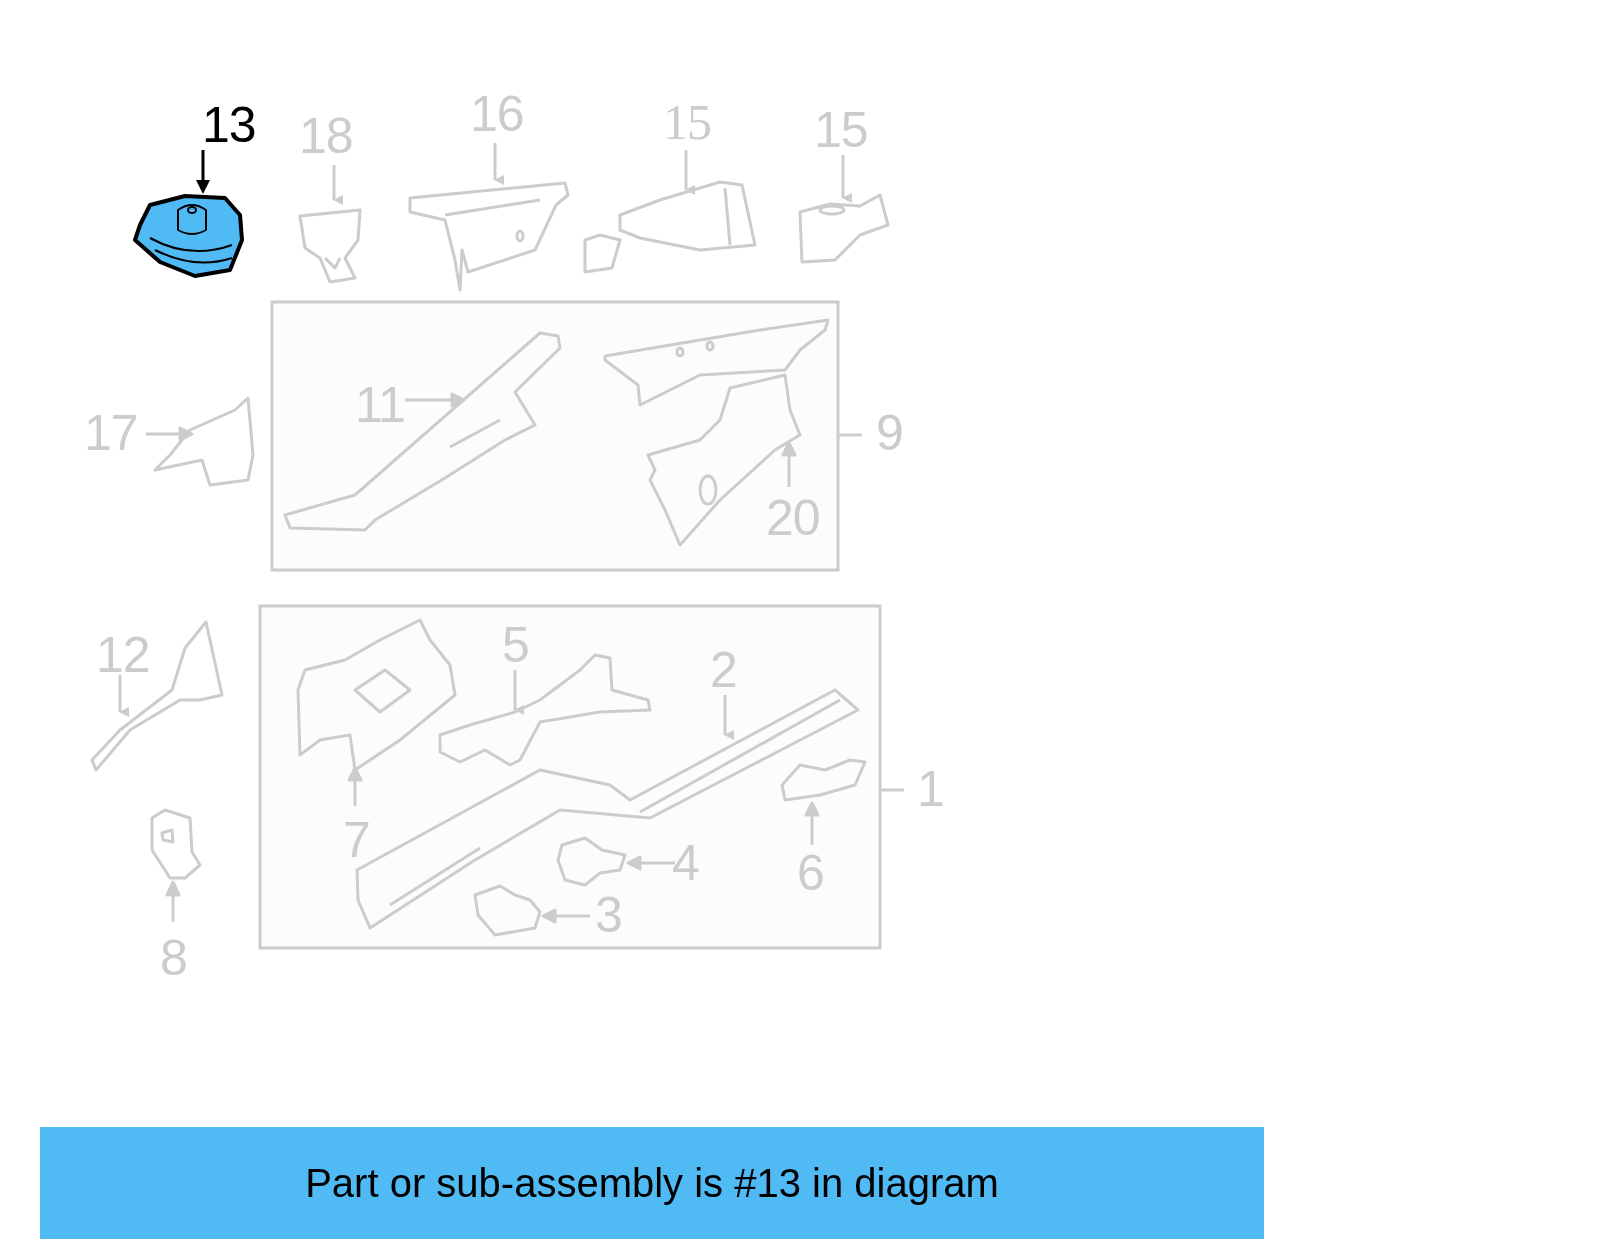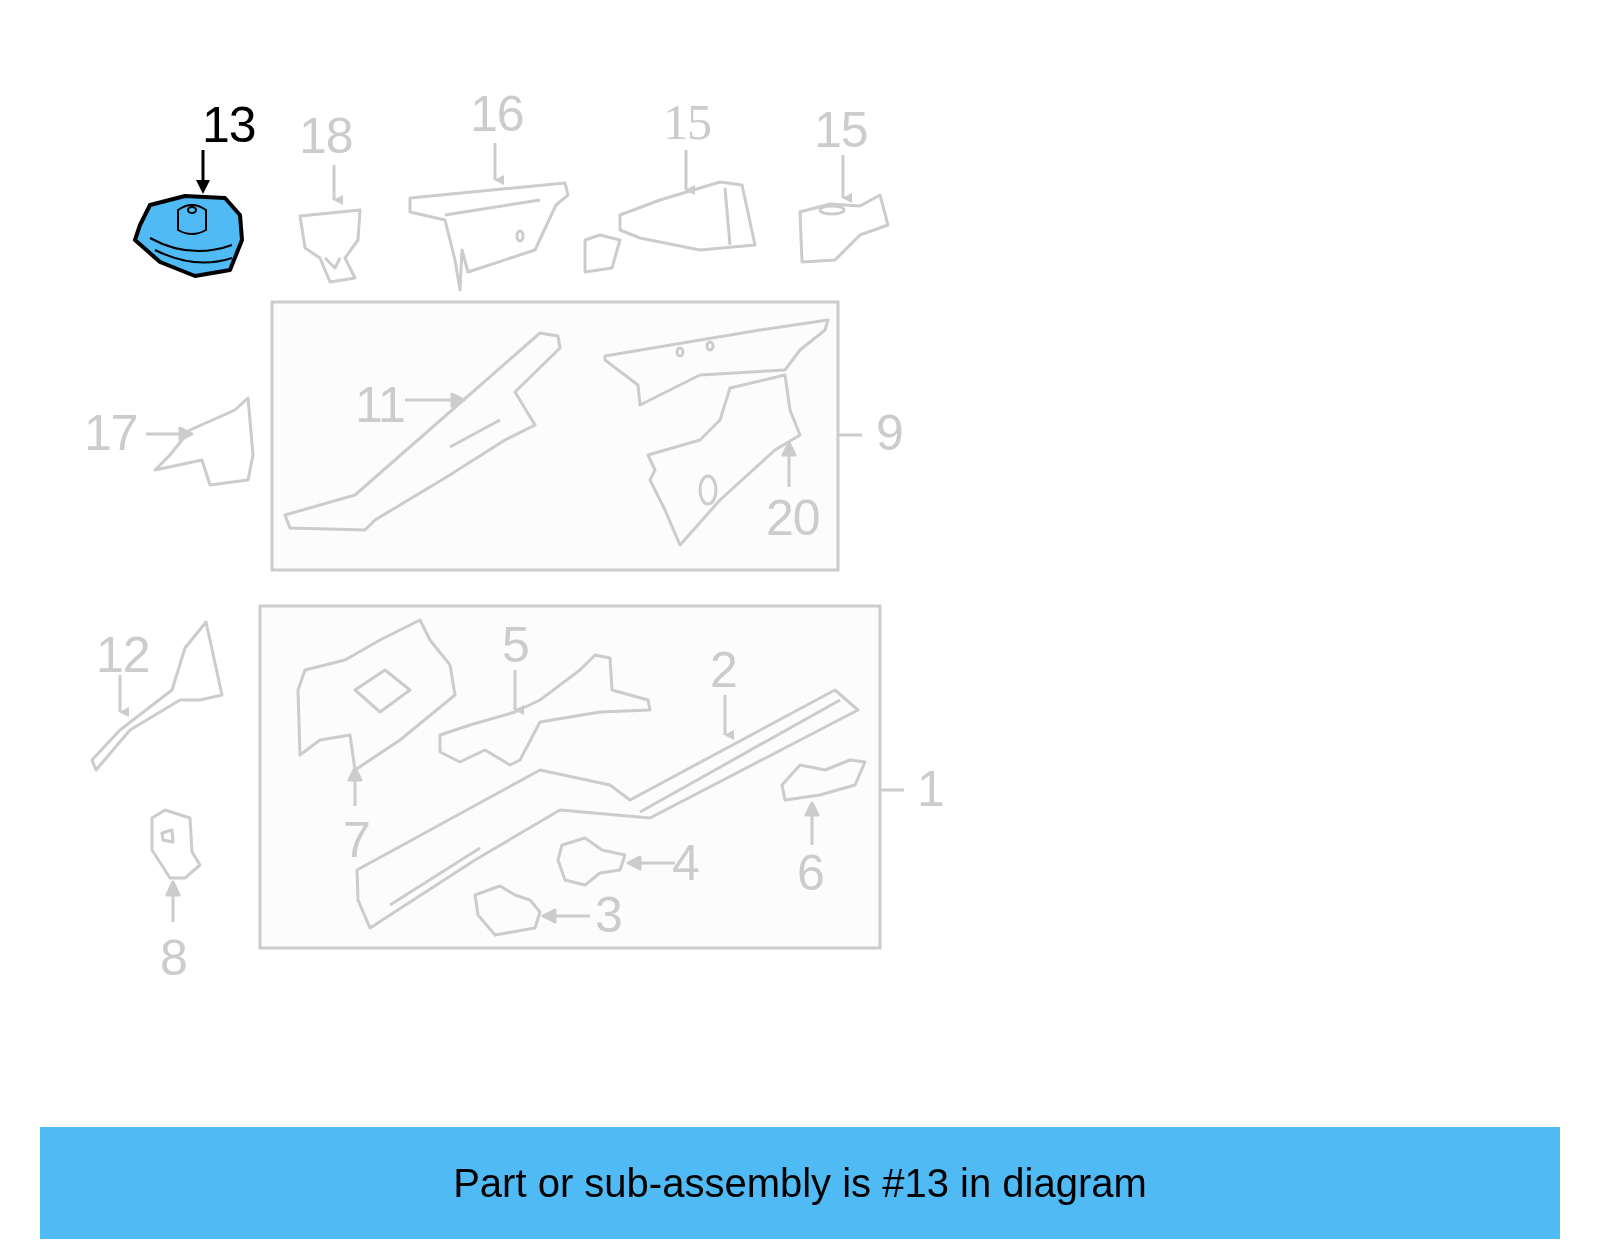--- a/index.html
+++ b/index.html
@@ -2,21 +2,21 @@
 <html><head>
 <meta charset="utf-8">
 <style>
   html, body { margin: 0; padding: 0; background: #ffffff; }
   body { width: 1600px; height: 1249px; position: relative; overflow: hidden;
          font-family: "Liberation Sans", sans-serif; }
   #diagram { position: absolute; left: 0; top: 0; width: 1600px; height: 1249px; }
   .callout { position: absolute; font-family: "Liberation Sans", sans-serif;
              font-size: 50px; line-height: 1; color: #cccccc; letter-spacing: -1px; }
   .callout.active { color: #000000; }
-  .banner { position: absolute; left: 40px; top: 1127px; width: 1520px; height: 112px;
+  .banner { position: absolute; left: 40px; top: 1127px; width: 1224px; height: 112px;
             background: #4fbaf4; display: flex; flex-direction: column;
             align-items: center; justify-content: center; }
   .banner-line { font-family: "Liberation Sans", sans-serif; font-size: 40px;
                  line-height: 50px; color: #000000; white-space: nowrap; }
 </style>
 </head>
 <body>
 
 <svg id="diagram" width="1600" height="1249" viewBox="0 0 1600 1249" xmlns="http://www.w3.org/2000/svg">
   <defs>

